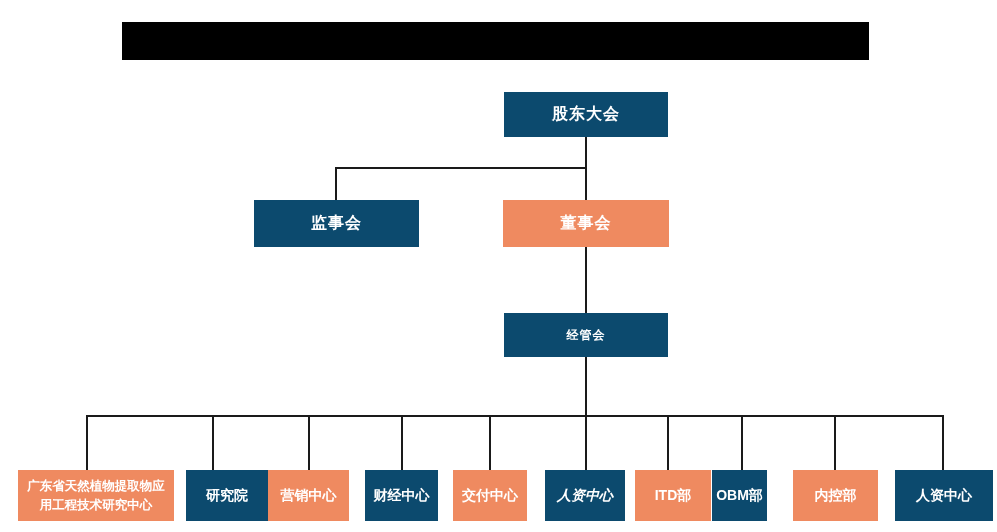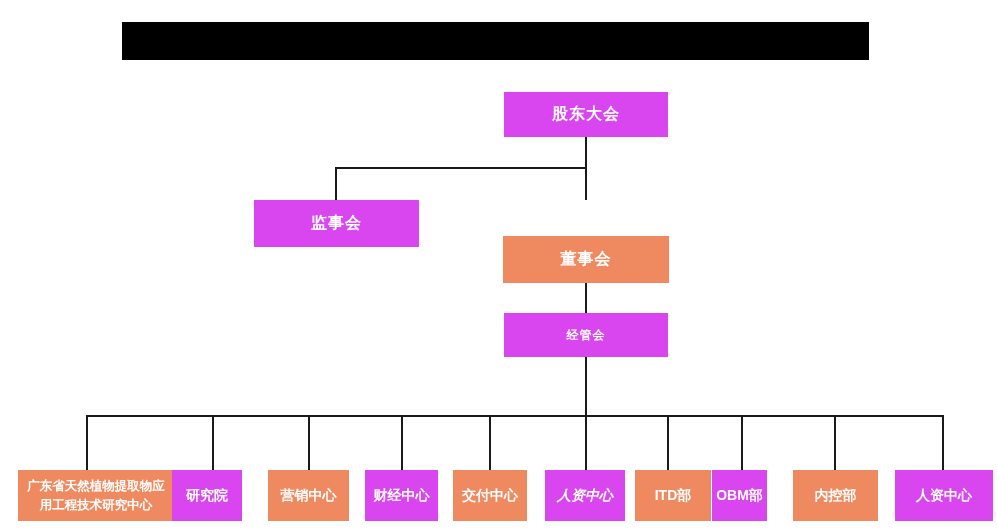--- a/index.html
+++ b/index.html
@@ -27,35 +27,35 @@
     position: absolute;
     display: flex;
     align-items: center;
     justify-content: center;
     text-align: center;
     color: #ffffff;
     font-weight: bold;
     box-sizing: border-box;
     padding: 2px 4px;
   }
-  .node.dark  { background: #d946ef; }
+  .node.dark  { background: #0c4a6e; }
   .node.light { background: #EF8A60; }
   .lv1 { font-size: 16px; letter-spacing: 1px; }
   .lv2 { font-size: 16px; letter-spacing: 1px; }
   .lv3 { font-size: 12px; letter-spacing: 1px; }
   .lv4 { font-size: 14px; }
   .lv4.long { font-size: 12.5px; line-height: 1.45; padding: 2px 6px; }
 
   
   .n-shareholders     { left: 504px; top:  92px; width: 164px; height: 45px; }
   .n-supervisory      { left: 254px; top: 200px; width: 165px; height: 47px; }
-  .n-board            { left: 503px; top: 200px; width: 166px; height: 47px; margin-top: 36px; }
+  .n-board            { left: 503px; top: 200px; width: 166px; height: 47px; }
   .n-management       { left: 504px; top: 313px; width: 164px; height: 44px; }
   .n-research-center  { left:   18px; top: 470px; width: 156px; height: 51px; }
-  .n-research-inst    { left: 172px; top: 470px; width:  70px; height: 51px; text-align: right; }
+  .n-research-inst    { left: 186px; top: 470px; width:  82px; height: 51px; text-align: right; }
   .n-marketing        { left: 268px; top: 470px; width:  81px; height: 51px; }
   .n-finance          { left: 365px; top: 470px; width:  73px; height: 51px; justify-content: center; }
   .n-delivery         { left: 453px; top: 470px; width:  74px; height: 51px; }
   .n-hr               { left: 545px; top: 470px; width:  80px; height: 51px; font-style: italic; }
   .n-itd              { left: 635px; top: 470px; width:  76px; height: 51px; }
   .n-obm              { left: 712px; top: 470px; width:  55px; height: 51px; }
   .n-internal-control { left: 793px; top: 470px; width:  85px; height: 51px; }
   .n-investment       { left: 895px; top: 470px; width:  98px; height: 51px; }
 
   

